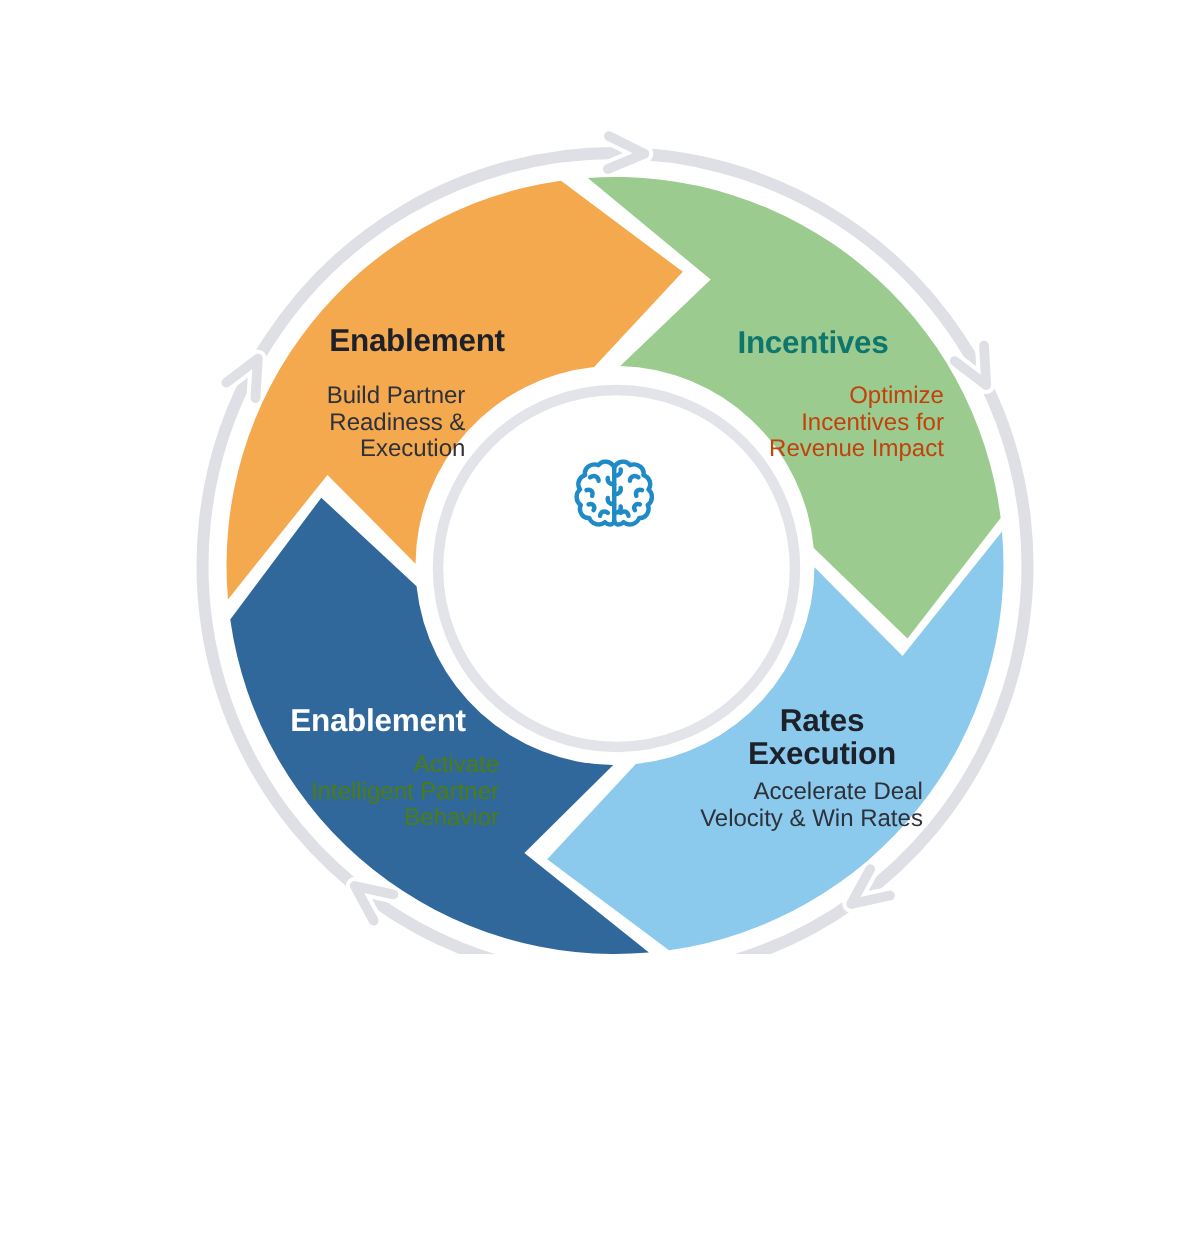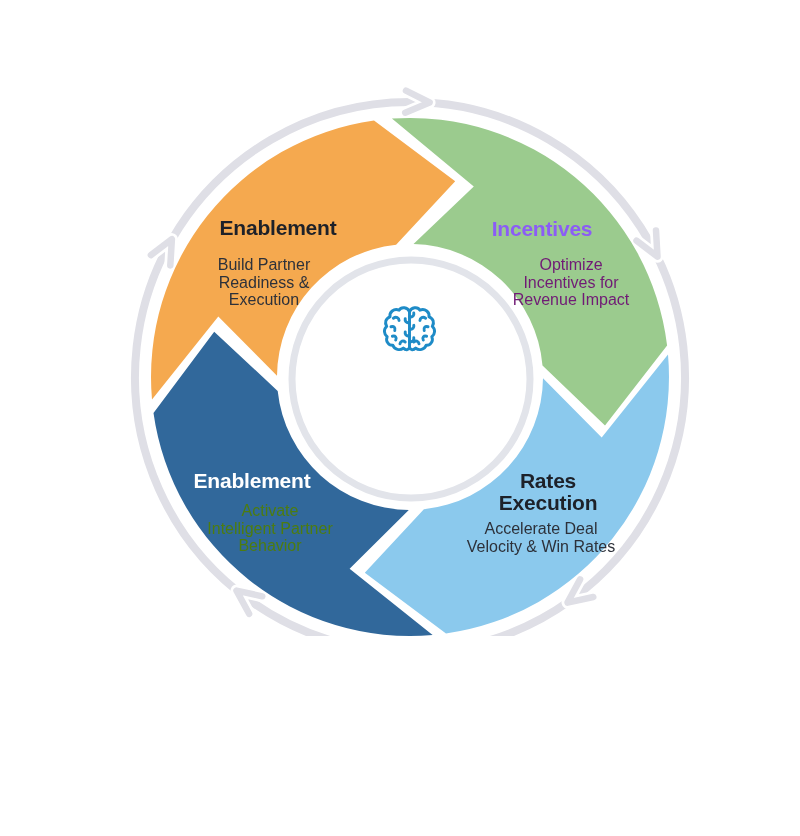--- a/index.html
+++ b/index.html
@@ -1,21 +1,21 @@
 <!DOCTYPE html>
 <html><head>
 <meta charset="utf-8">
 <style>
   html,body{margin:0;padding:0;background:#ffffff;}
   .stage{position:relative;width:800px;height:636px;background:#ffffff;overflow:hidden;
          font-family:"Liberation Sans",sans-serif;margin-left:19px;}
   .stage svg{position:absolute;left:0;top:0;}
   .lbl{position:absolute;transform:translate(-50%,-50%);text-align:center;white-space:pre-line;}
   .lbl.title{font-weight:700;font-size:21px;line-height:22px;letter-spacing:-0.2px;}
-  .lbl.desc{font-size:16px;line-height:17.5px;font-weight:400;}
+  .lbl.desc{font-size:16px;line-height:17.5px;font-weight:400;text-align:right;}
   .w130{width:130px;}
 </style>
 </head>
 <body>
 
 <div class="stage" style="background: rgb(255, 255, 255);">
   <svg width="800" height="836" viewBox="0 0 800 836">
 
     <path fill="none" stroke-width="13" stroke-linecap="round" d="M 377 713 C 369 692 357 674 348.0 648.6 A 275 275 0 1 1 434.0 648.6 C 425 674 421 692 415 713" stroke="#ffffff"></path>
     <path fill="none" stroke-width="8" stroke-linecap="round" d="M 377 713 C 369 692 357 674 348.0 648.6 A 275 275 0 1 1 434.0 648.6 C 425 674 421 692 415 713" stroke="#dfdfe6"></path>
@@ -57,22 +57,22 @@
       <path d="M48 35 C45 34 43 36.5 44.5 39"></path>
       <path d="M40 43 C39.5 40 36.5 39 34.5 41"></path>
     </g>
   </svg>
 
   <div class="lbl title" style="left: 259px; top: 228px; color: rgb(29, 33, 41);">Enablement</div>
   <div class="lbl desc" style="left: 245px; top: 282px; color: rgb(45, 49, 58);">Build Partner
 Readiness &amp;
 Execution</div>
 
-  <div class="lbl title" style="left: 523px; top: 229px; color: #8b5cf6;">Incentives</div>
-  <div class="lbl desc" style="left: 552px; top: 282px; color: #701a75;">Optimize
+  <div class="lbl title" style="left: 523px; top: 229px; color: #0f766e;">Incentives</div>
+  <div class="lbl desc" style="left: 552px; top: 282px; color: #c2410c;">Optimize
 Incentives for
 Revenue Impact</div>
 
   <div class="lbl title w130" style="left: 529px; top: 492px; color: rgb(29, 33, 41);">Rates Execution</div>
   <div class="lbl desc" style="left: 522px; top: 537px; color: rgb(45, 49, 58);">Accelerate Deal
 Velocity &amp; Win Rates</div>
 
   <div class="lbl title" style="left: 233px; top: 481px; color: rgb(255, 255, 255);">Enablement</div>
   <div class="lbl desc" style="left: 251px; top: 528px; color: #4d7c0f;">Activate
 Intelligent Partner

